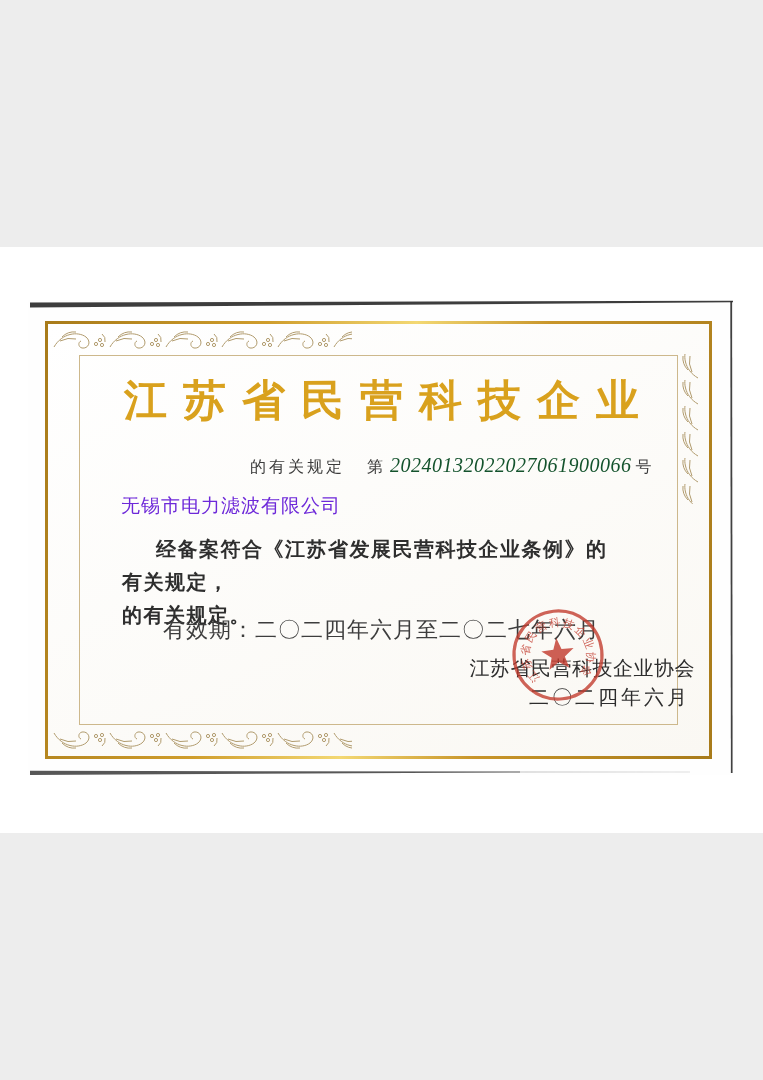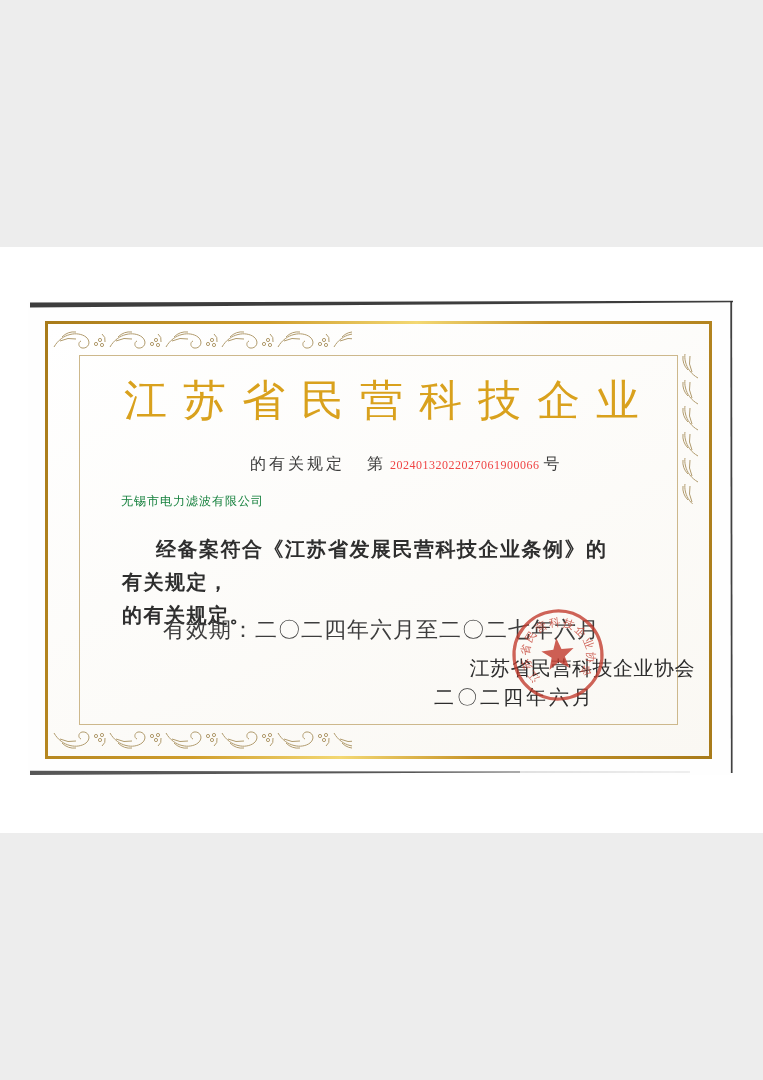--- a/index.html
+++ b/index.html
@@ -30,48 +30,48 @@
   .orn.bottom{left:0;bottom:0;right:0;height:26px;}
   .orn.left{left:0;top:26px;bottom:26px;width:26px;}
   .orn.right{right:0;top:26px;bottom:26px;width:26px;}
   .inner-hairline{
     position:absolute;left:27px;top:27px;right:27px;bottom:27px;
     border:1px solid #cdb88c;pointer-events:none;
   }
 
   .cert-title{
     position:absolute;left:0;top:372px;width:763px;text-align:center;
-    font-size:43px;font-weight:normal;color:#d9a11d;letter-spacing:16px;
+    font-size:43px;font-weight:bold;color:#d9a11d;letter-spacing:16px;
     text-indent:16px;white-space:nowrap;
     font-family:"DejaVu Serif","Liberation Serif",serif;
   }
   .cert-no-line{
     position:absolute;left:250px;top:454px;white-space:nowrap;
     font-size:16px;color:#3c3c3c;
   }
   .cert-no-line .zh{letter-spacing:3px;}
   .cert-no-line .gap{display:inline-block;width:22px;}
-  .cert-no-line .num{font-size:12px;letter-spacing:0.5px;color:#ef4444;padding:0 4px;}
+  .cert-no-line .num{font-size:20px;letter-spacing:0.5px;color:#14532d;padding:0 4px;font-style:italic;}
   .company-name{
-    position:absolute;left:121px;top:493px;font-size:12px;color:#15803d;
+    position:absolute;left:121px;top:493px;font-size:19px;color:#6d28d9;
     letter-spacing:1px;white-space:nowrap;
   }
   .body-par{position:absolute;left:122px;top:533px;width:500px;
     font-size:20px;font-weight:600;color:#2e2e2e;letter-spacing:1.5px;line-height:33px;}
   .body-par .indent{display:inline-block;width:34px;}
   .validity-line{
     position:absolute;left:163px;top:615px;font-size:22px;color:#3d3d3d;
     letter-spacing:1px;white-space:nowrap;
   }
   .issuer-line{
     position:absolute;left:415px;top:655px;width:280px;text-align:right;
     font-size:20px;font-weight:400;color:#2d2d2d;letter-spacing:0.5px;white-space:nowrap;
   }
   .date-line{
-    position:absolute;left:434px;top:684px;width:280px;text-align:left;
+    position:absolute;left:410px;top:684px;width:280px;text-align:right;
     font-size:20px;color:#2d2d2d;letter-spacing:3px;white-space:nowrap;
   }
   .seal-box{position:absolute;left:508px;top:605px;width:100px;height:100px;
     pointer-events:none;opacity:0.88;transform:rotate(-6deg);}
 </style>
 </head>
 <body>
 
 <div class="gray-band top"></div>
 <div class="gray-band bottom"></div>

